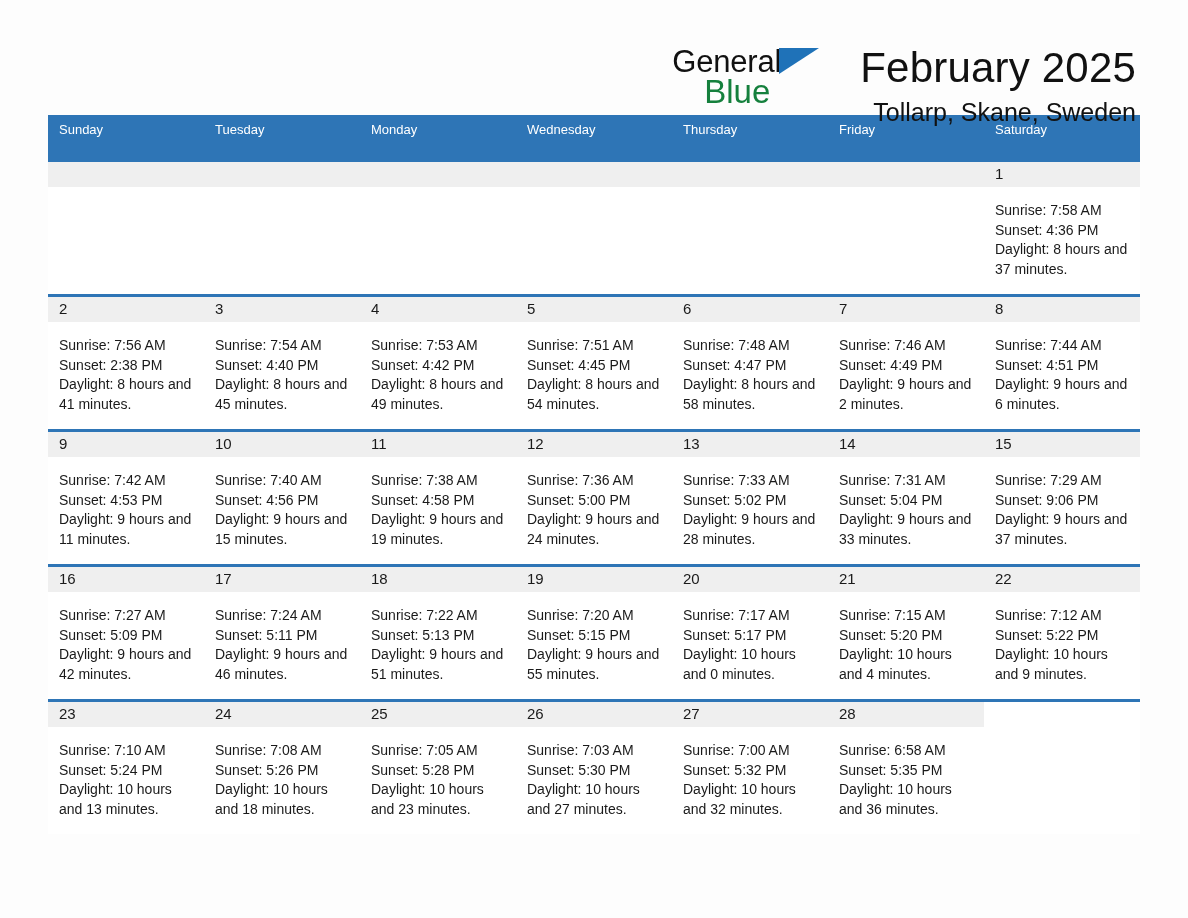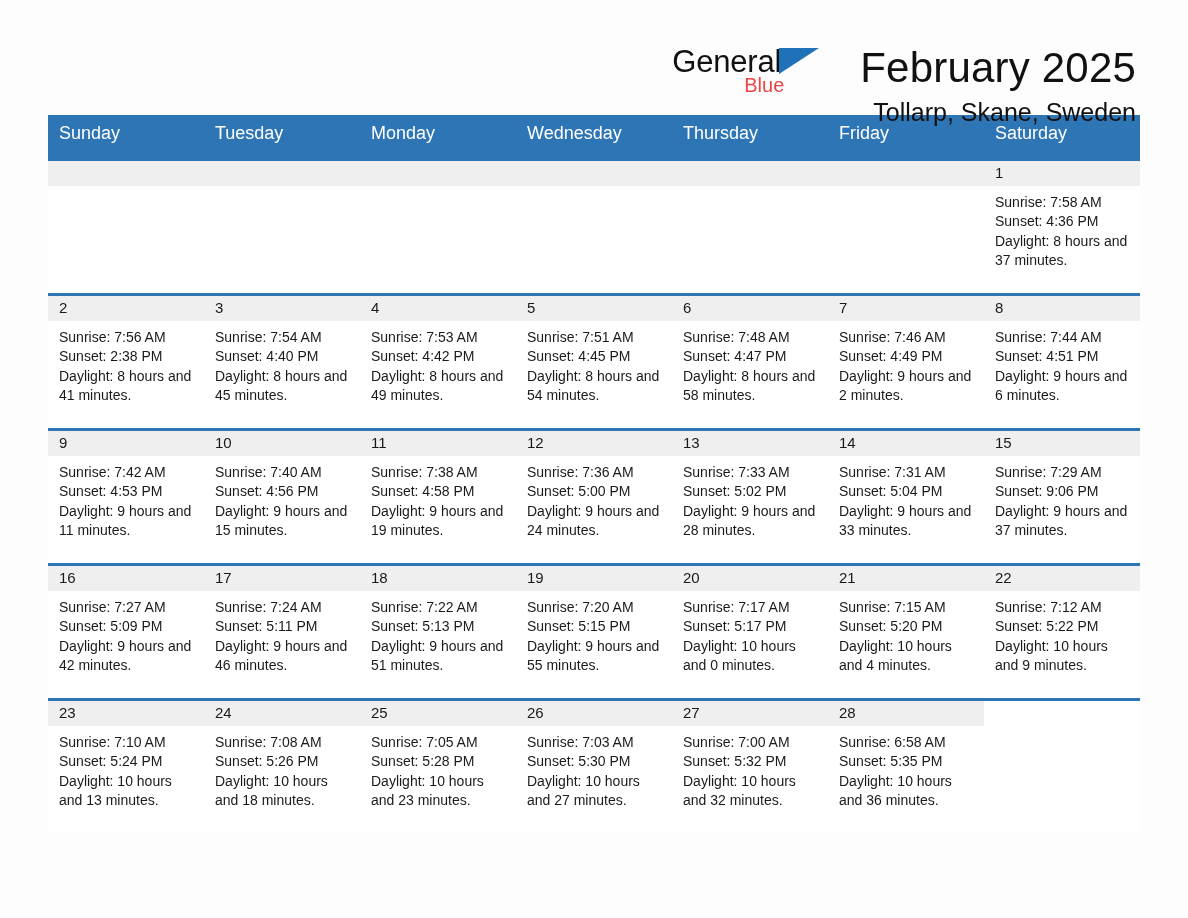--- a/index.html
+++ b/index.html
@@ -54,26 +54,26 @@
     width: 0;
     height: 0;
     border-left: 40px solid #1f72b8;
     border-bottom: 26px solid transparent;
     vertical-align: bottom;
     margin-left: -2px;
     margin-bottom: 3px;
   }
   .brand-blue {
     font-family: "Liberation Sans", sans-serif;
-    font-size: 20px;
-    color: #ef4444;
+    font-size: 33px;
+    color: #15803d;
     line-height: 1;
     display: block;
     margin-top: -2px;
-    margin-left: 72px;
+    margin-left: 32px;
   }
 
   .titles {
     text-align: right;
     padding-right: 4px;
   }
   .month-title {
     font-size: 42px;
     font-weight: normal;
     color: #111111;
@@ -96,22 +96,22 @@
     margin-top: 11px;
   }
 
   .weekday-row {
     display: grid;
     grid-template-columns: repeat(7, 1fr);
     background: #2e75b6;
   }
   .weekday-cell {
     color: #ffffff;
-    font-size: 18px;
-    padding: 7px 0 16px 11px;
+    font-size: 13px;
+    padding: 7px 0 24px 11px;
     line-height: 1.25;
     white-space: nowrap;
   }
 
   .week-row {
     display: grid;
     grid-template-columns: repeat(7, 1fr);
     border-top: 3px solid #2e75b6;
   }
   .week-row.first {
@@ -142,21 +142,21 @@
     box-sizing: border-box;
     padding: 3px 0 0 11px;
   }
   .daynum {
     font-size: 15px;
     color: #1a1a1a;
     line-height: 1.2;
   }
 
   .day-body {
-    padding: 7px 6px 0 11px;
+    padding: 14px 6px 0 11px;
   }
   .day-body div {
     font-size: 14px;
     line-height: 19.6px;
     color: #1a1a1a;
     white-space: nowrap;
   }
   .day-body .daylight-line {
     white-space: normal;
   }

